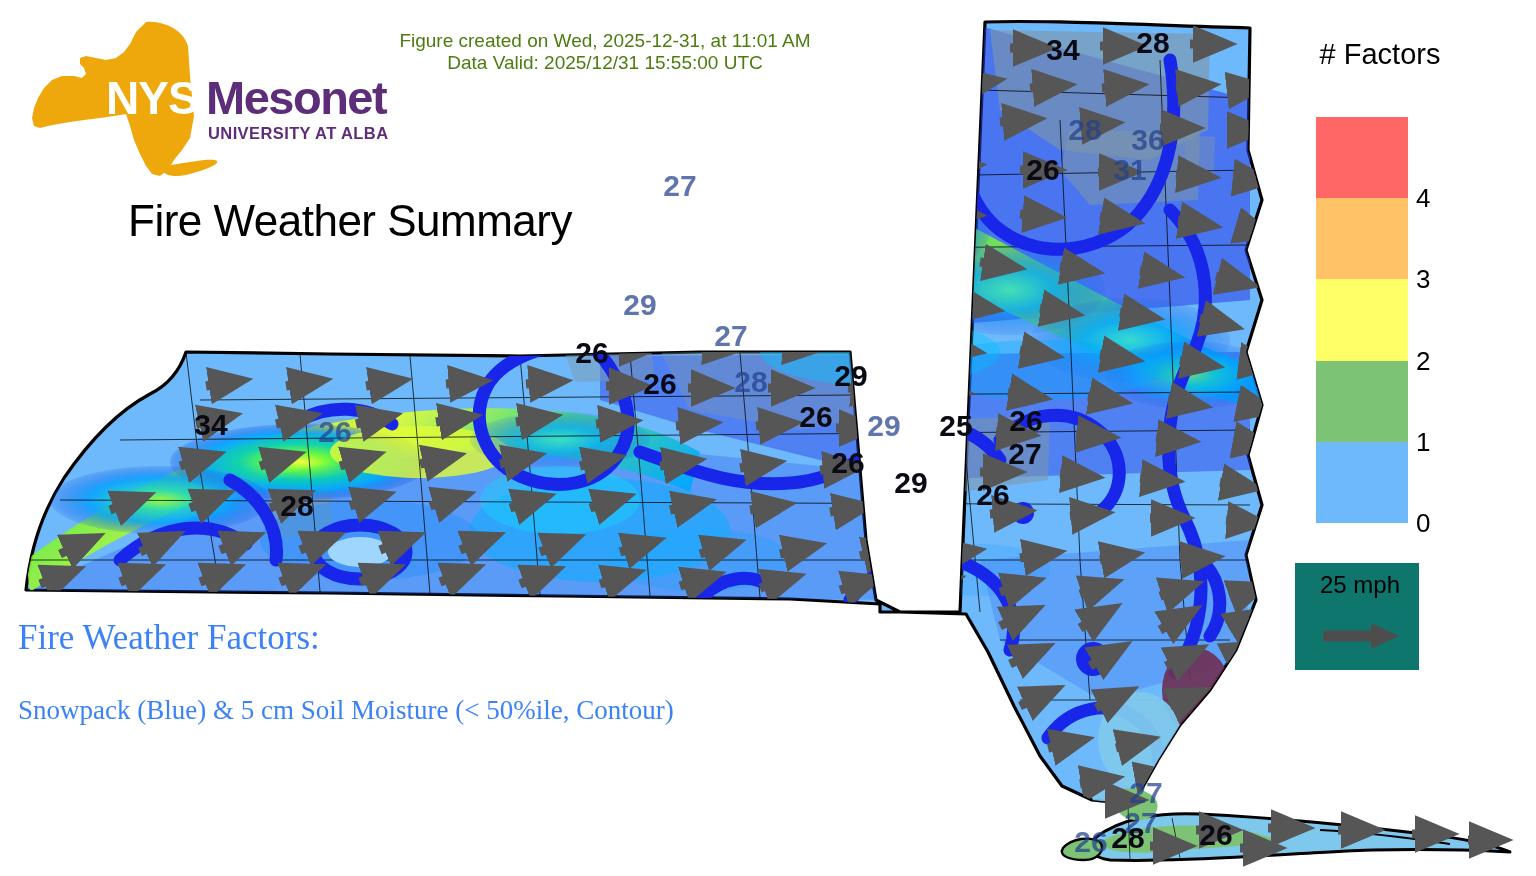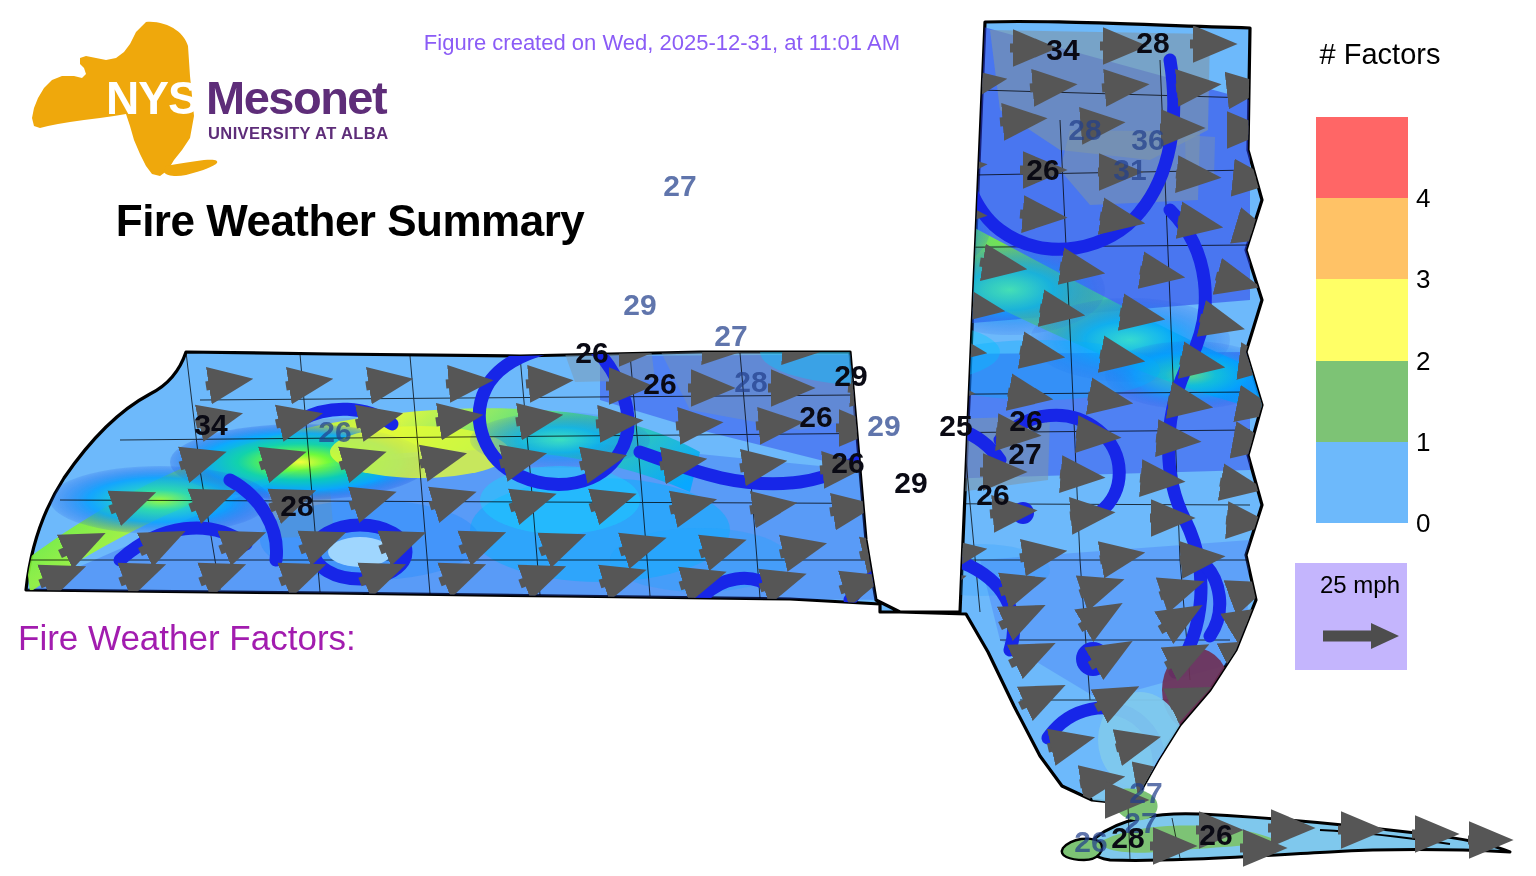--- a/index.html
+++ b/index.html
@@ -5,45 +5,45 @@
   html,body{margin:0;padding:0;background:#ffffff;}
   body{width:1536px;height:876px;position:relative;overflow:hidden;
        font-family:"Liberation Sans","DejaVu Sans",sans-serif;}
   .abs{position:absolute;}
 
   
   #logo{left:18px;top:18px;width:370px;height:165px;}
   #logo svg{display:block;}
 
   
-  #created{left:310px;top:30px;width:590px;text-align:right;
-           font-size:22px;color:#8b5cf6;line-height:1.18;}
+  #created{left:310px;top:30px;width:590px;text-align:center;
+           font-size:19px;color:#4d7c0f;line-height:1.18;}
 
   
   #main-title{left:20px;top:196px;width:660px;text-align:center;
-              font-size:44px;font-weight:bold;color:#000;letter-spacing:-0.5px;}
+              font-size:44px;font-weight:normal;color:#000;letter-spacing:-0.5px;}
   #sub-title{left:20px;top:252px;width:660px;text-align:center;
              font-size:24.5px;font-weight:bold;color:#000;line-height:1.13;}
 
   
-  #footer{left:18px;top:620px;width:920px;color:#a21caf;}
+  #footer{left:18px;top:620px;width:920px;color:#3b82f6;font-family:Liberation Serif, serif;}
   #footer .big{font-size:35px;line-height:1.0;margin-bottom:22px;}
   #footer .ln{font-size:27px;line-height:1.0;margin-bottom:19px;}
   #footer .gap{height:20px;}
   sup{font-size:.62em;vertical-align:super;}
 
   
   #legend-title{left:1295px;top:38px;width:170px;text-align:center;
                 font-size:29px;color:#000;}
   #cbar{left:1316px;top:117px;width:92px;height:406px;}
   .cband{width:92px;height:81.2px;}
   .ctick{position:absolute;left:100px;font-size:26px;color:#000;
          transform:translateY(-50%);}
 
-  #windbox{left:1295px;top:563px;width:112px;height:107px;background:#c4b5fd;}
+  #windbox{left:1295px;top:563px;width:124px;height:107px;background:#0f766e;}
   #windbox .wlabel{position:absolute;left:0;top:8px;width:130px;text-align:center;
                    font-size:24px;color:#000;}
   #windbox .warrow{position:absolute;left:26px;top:56px;}
 
   
   #map{left:0;top:0;width:1536px;height:876px;}
   #map svg{display:block;}
   .gust{font-family:"Liberation Sans",sans-serif;font-weight:bold;
         font-size:30px;paint-order:stroke;}
 </style>
@@ -472,29 +472,31 @@
     <path d="M148,148 C158,146 172,144 186,142 C196,141 202,142 198,146
              C192,150 180,154 168,157 C158,159 148,158 146,154 Z" fill="#EFA80C"></path>
     <text x="88" y="96" font-family="Liberation Sans, sans-serif" font-size="46" font-weight="bold" fill="#ffffff" font-stretch="condensed" letter-spacing="-1">NYS</text>
     <text x="188" y="96" font-family="Liberation Sans, sans-serif" font-size="47" font-weight="bold" fill="#5E2D79" letter-spacing="-1.5">Mesonet</text>
     <text x="190" y="121" font-family="Liberation Sans, sans-serif" font-size="16.5" font-weight="bold" fill="#5E2D79" letter-spacing="0.4">UNIVERSITY AT ALBANY</text>
   </svg>
 </div>
 
 <div class="abs" id="created">
   <div>Figure created on Wed, 2025-12-31, at 11:01 AM</div>
+  <div>Data Valid: 2025/12/31 15:55:00 UTC</div>
 </div>
 
 <div class="abs" id="main-title">Fire Weather Summary</div>
 <div class="abs" id="sub-title">
 </div>
 
 <div class="abs" id="footer">
   <div class="big">Fire Weather Factors:</div>
   <div class="gap"></div>
+  <div class="ln">Snowpack (Blue) &amp; 5 cm Soil Moisture (&lt; 50%ile, Contour)</div>
 </div>
 
 <div class="abs" id="legend-title"># Factors</div>
 <div class="abs" id="cbar" style="position: absolute;">
     <div class="cband" style="height: 81.2px; background: rgb(255, 102, 102);"></div>
     <div class="ctick" style="top: 81.2px;">4</div>
     <div class="cband" style="height: 81.2px; background: rgb(255, 194, 102);"></div>
     <div class="ctick" style="top: 162.4px;">3</div>
     <div class="cband" style="height: 81.2px; background: rgb(255, 255, 102);"></div>
     <div class="ctick" style="top: 243.6px;">2</div>

